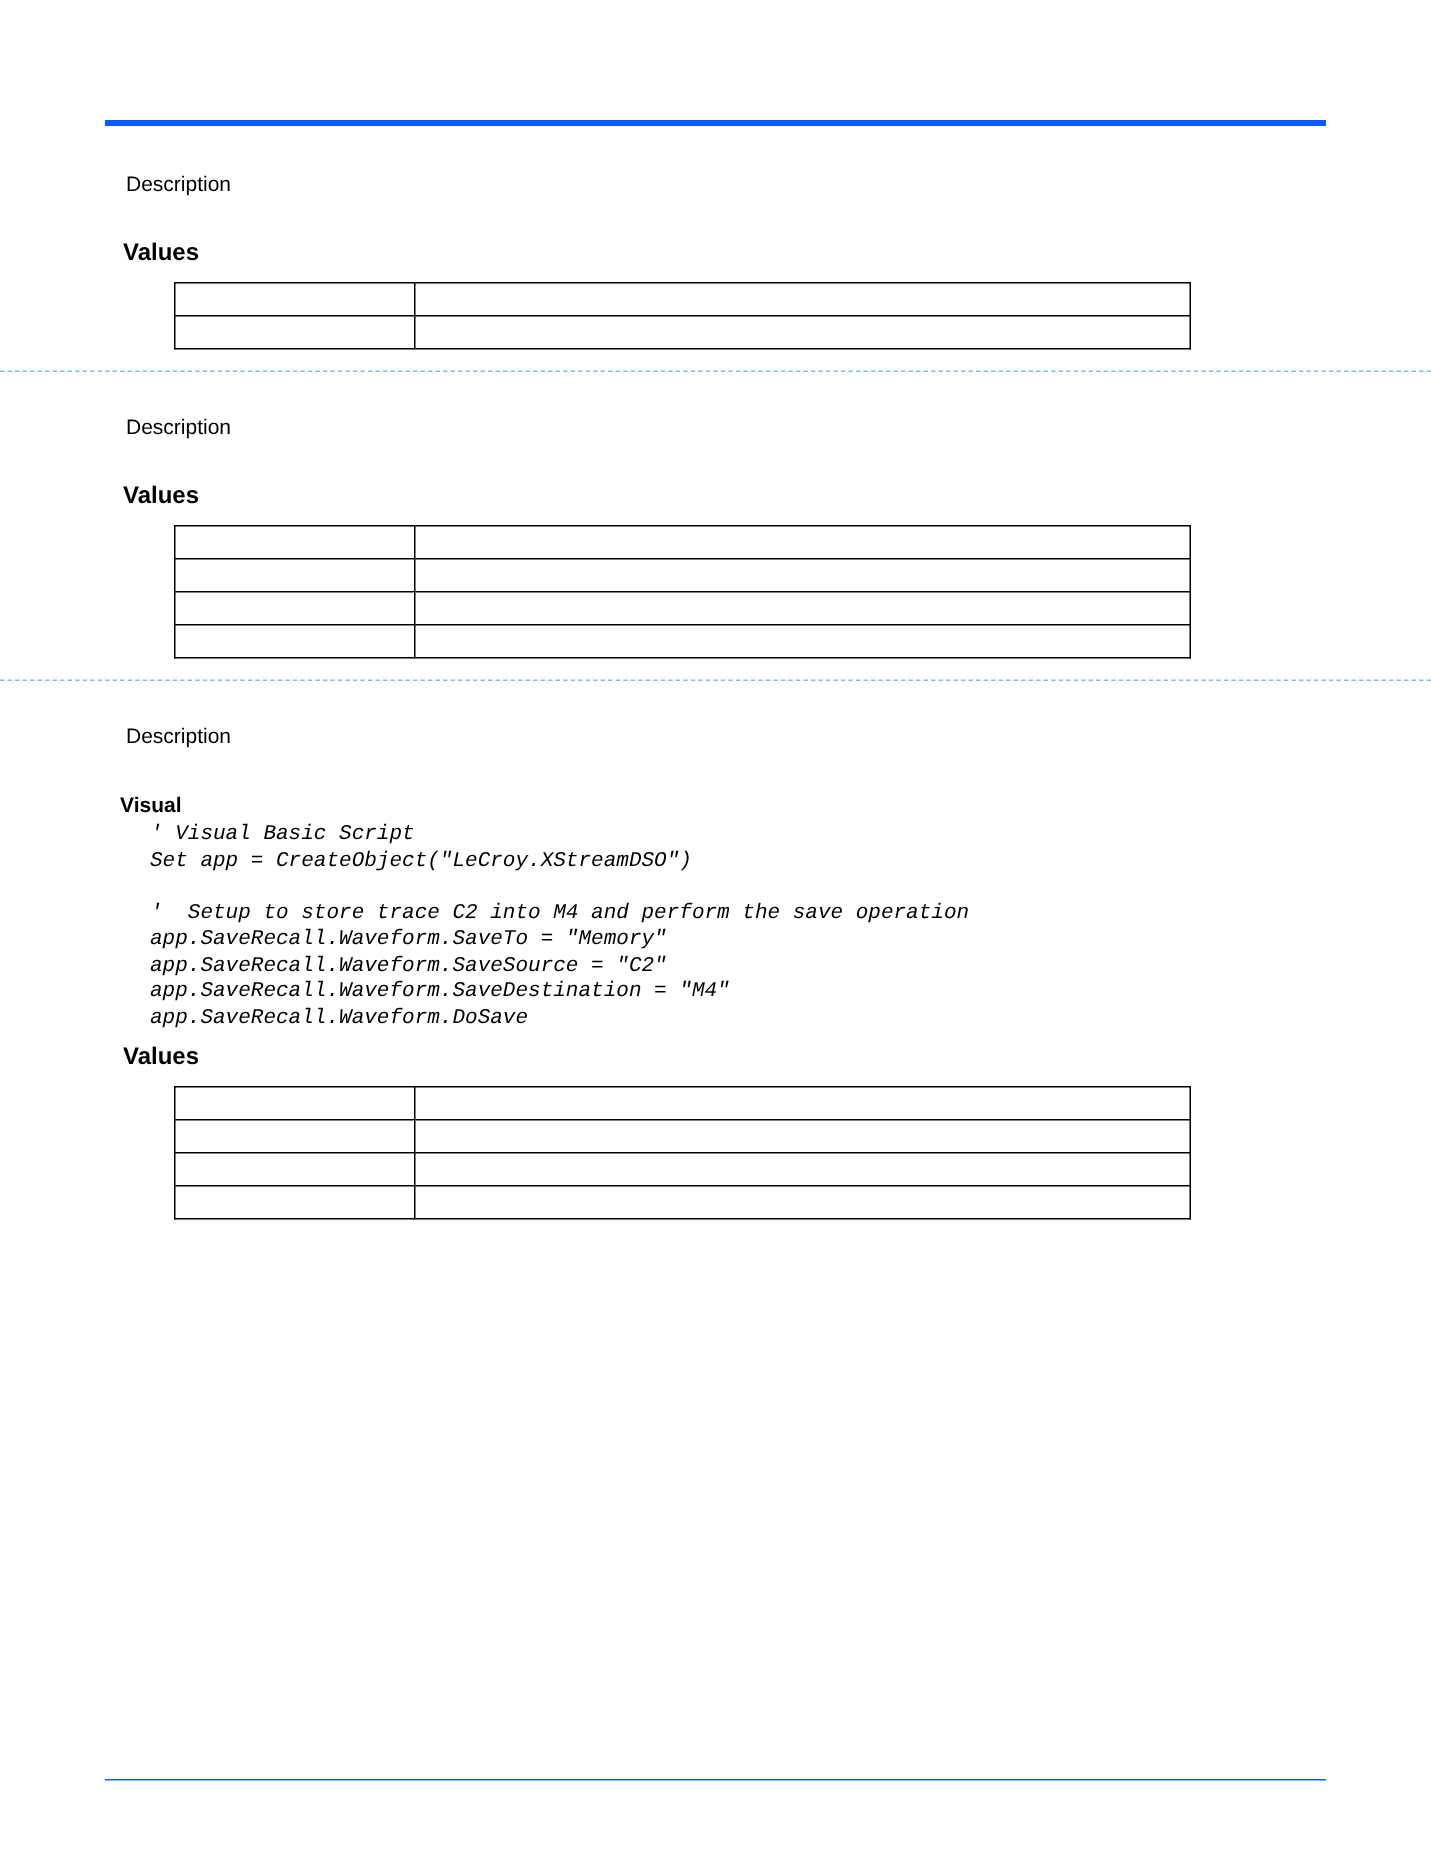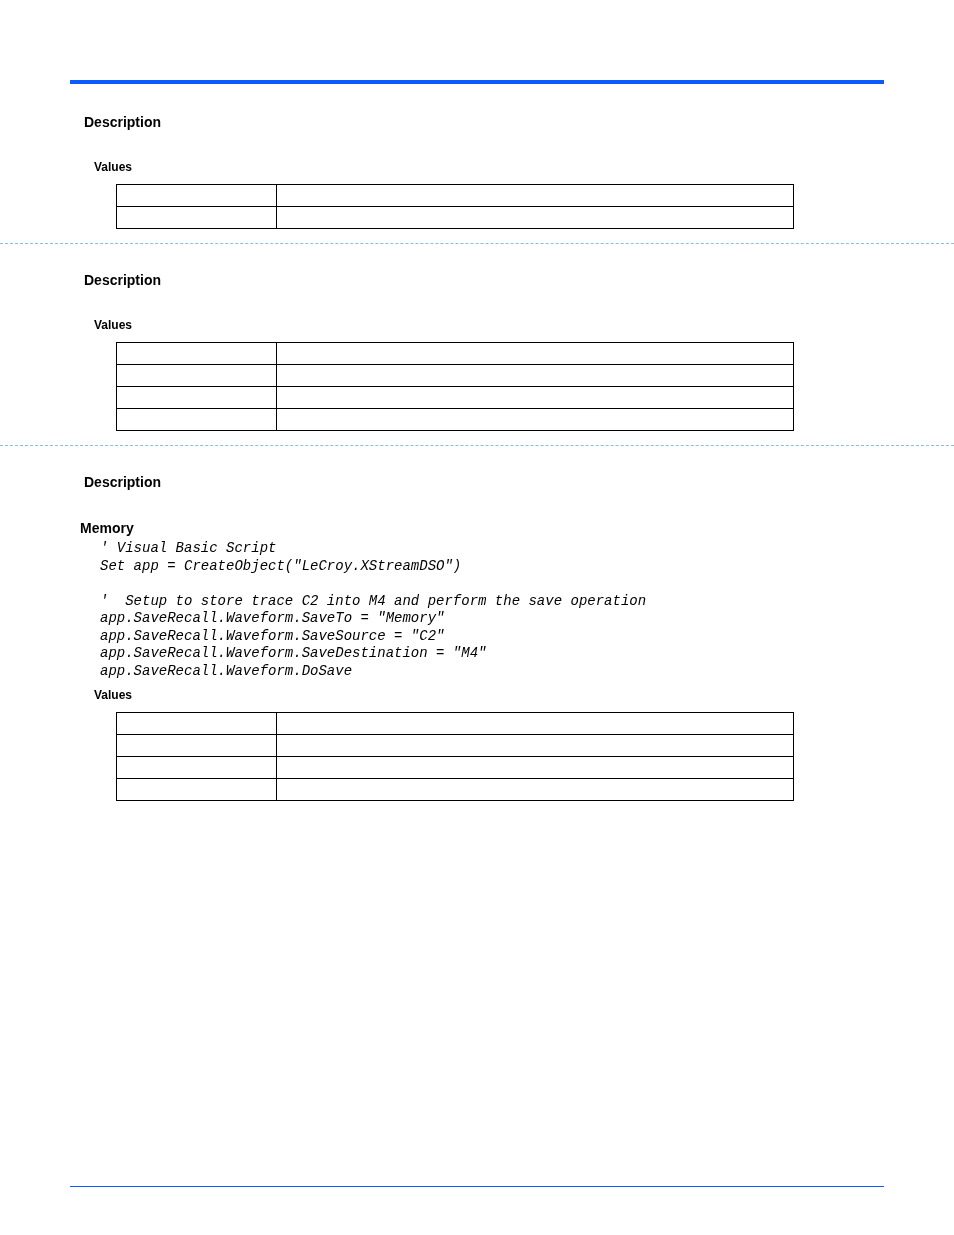--- a/index.html
+++ b/index.html
@@ -17,28 +17,28 @@
   .page {
     padding: 80px 70px 40px 70px;
     box-sizing: border-box;
   }
   .top-rule {
     border: none;
     border-top: 4px solid #0a5cff;
     margin: 0 0 30px 0;
   }
   .section-heading {
-    font-weight: 700;
+    font-weight: 400;
     font-size: 14px;
     margin: 6px 0 10px 14px;
   }
   .values-heading {
     font-weight: 700;
-    font-size: 12px;
-    margin: 30px 0 10px 24px;
+    font-size: 16px;
+    margin: 30px 0 10px 12px;
   }
   .example-heading {
     font-weight: 700;
     font-size: 14px;
     margin: 30px 0 4px 10px;
   }
   .values-table {
     border-collapse: collapse;
     margin-left: 46px;
     width: 678px;
@@ -127,21 +127,21 @@
       <td></td>
       <td></td>
     </tr>
   </tbody>
     </table>
 
   <hr class="section-sep">
 
   <div class="section-heading">Description</div>
 
-  <div class="example-heading">Memory</div>
+  <div class="example-heading">Visual</div>
   <pre class="code">' Visual Basic Script
 Set app = CreateObject("LeCroy.XStreamDSO")
 
 '  Setup to store trace C2 into M4 and perform the save operation
 app.SaveRecall.Waveform.SaveTo = "Memory"
 app.SaveRecall.Waveform.SaveSource = "C2"
 app.SaveRecall.Waveform.SaveDestination = "M4"
 app.SaveRecall.Waveform.DoSave</pre>
 
   <div class="values-heading" style="margin-top:6px;">Values</div>

